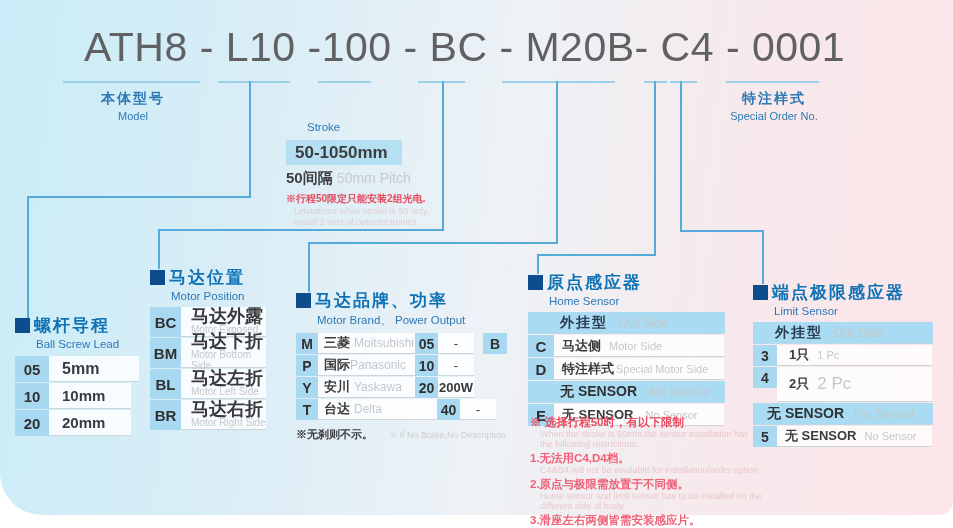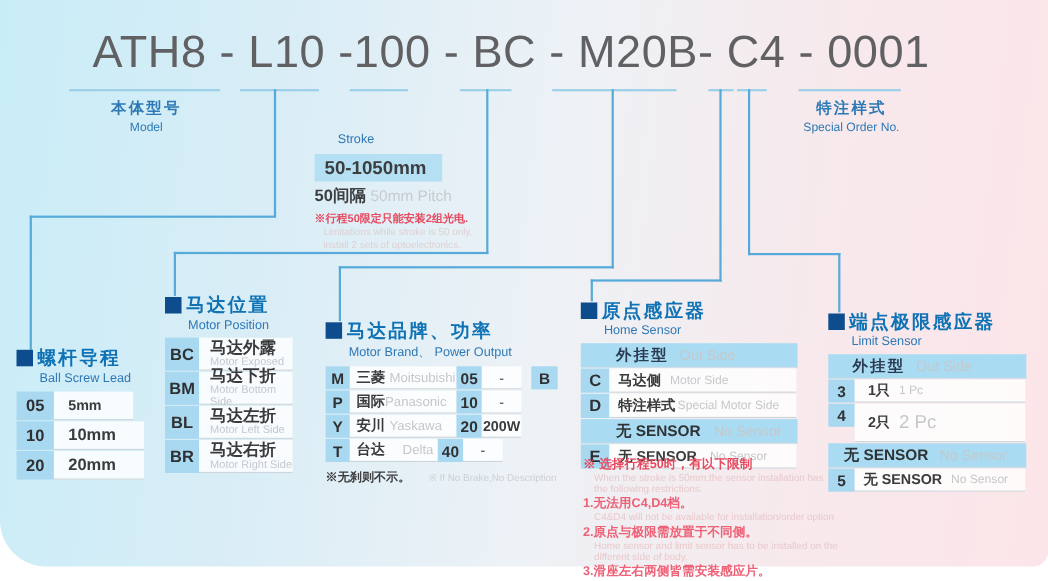--- a/index.html
+++ b/index.html
@@ -41,21 +41,21 @@
   
   .stroke-box { margin-top:7px; width:116px; height:25px; background:#b5e0f3; display:flex; align-items:center;
                 padding-left:9px; font-size:17px; font-weight:bold; color:#3c3d3f; }
   .pitch-line { margin-top:4px; font-size:15px; white-space:nowrap; }
   .pitch-zh { font-weight:bold; color:#3c3d3f; }
   .pitch-en { color:#c8cbce; font-size:14px; }
   .red-note { margin-top:4px; font-size:10px; font-weight:bold; color:#e7495e; white-space:nowrap; }
   .pink-faint { font-size:9px; color:#ddd0d2; line-height:11px; margin-left:8px; white-space:nowrap; }
 
   
-  .mp-zh { font-size:15px; font-weight:bold; color:#3a3a3c; line-height:15px; }
+  .mp-zh { font-size:18px; font-weight:bold; color:#3a3a3c; line-height:15px; }
   .mp-en { font-size:10px; color:#c5c8cb; line-height:11px; }
 
   
   .hs-notes { position:absolute; left:530px; top:413px; width:240px; }
   .hn-zh { font-size:11.5px; font-weight:bold; color:#e7495e; line-height:13px; margin-top:3px; white-space:nowrap; }
   .hn-item { color:#ee6177; }
   .hn-en { font-size:9px; color:#e9c9cc; line-height:10px; margin-left:10px; white-space:nowrap; }
 </style>
 </head>
 <body>
@@ -119,21 +119,21 @@
 
   <div class="abs" style="left:15px;top:314px">
     <div class="sec-head">
       <span class="sq"></span>
       <span class="sec-zh">螺杆导程</span>
     </div>
     <div class="sec-en">Ball Screw Lead</div>
     <div style="margin-top:6px">
       <div class="row">
         <div class="code-cell" style="width:34px;height:26px;font-size:15px">05</div>
-        <div class="val-cell" style="width:72px;height:26px;padding-left:13px;font-size:13px;font-weight:bold">5mm</div>
+        <div class="val-cell" style="width:90px;height:26px;padding-left:13px;font-size:16px;font-weight:bold">5mm</div>
       </div>
       <div class="row">
         <div class="code-cell" style="width:34px;height:26px;font-size:15px">10</div>
         <div class="val-cell" style="width:82px;height:26px;padding-left:13px;font-size:15px;font-weight:bold">10mm</div>
       </div>
       <div class="row">
         <div class="code-cell" style="width:34px;height:26px;font-size:15px">20</div>
         <div class="val-cell" style="width:82px;height:26px;padding-left:13px;font-size:15px;font-weight:bold">20mm</div>
       </div>
     </div>
@@ -206,21 +206,21 @@
         <div class="code-cell" style="width:22px;height:21px;font-size:14px">Y</div>
         <div class="val-cell" style="width:97px;height:21px;padding-left:6px;font-size:13px;gap:4px">
           <span style="font-weight:bold">安川</span>
           <span class="faint" style="font-size:12px">Yaskawa</span>
         </div>
         <div class="code-cell" style="width:23px;height:21px;font-size:14px">20</div>
         <div class="val-cell" style="width:36px;height:21px;justify-content:center;font-size:13px;font-weight:bold">200W</div>
       </div>
       <div class="row">
         <div class="code-cell" style="width:22px;height:21px;font-size:14px">T</div>
-        <div class="val-cell" style="width:80px;height:21px;padding-left:6px;font-size:13px;gap:16px">
+        <div class="val-cell" style="width:119px;height:21px;padding-left:6px;font-size:13px;gap:4px">
           <span style="font-weight:bold">台达</span>
           <span class="faint" style="font-size:12px">Delta</span>
         </div>
         <div class="code-cell" style="width:23px;height:21px;font-size:14px">40</div>
         <div class="val-cell" style="width:36px;height:21px;justify-content:center;font-size:13px">-</div>
       </div>
       <div class="code-cell" style="position:absolute;left:187px;top:0;width:24px;height:21px;font-size:14px">B</div>
     </div>
     <div style="margin-top:4px;white-space:nowrap">
       <span style="font-size:11px;font-weight:bold;color:#3a3a3c">※无刹则不示。</span>

